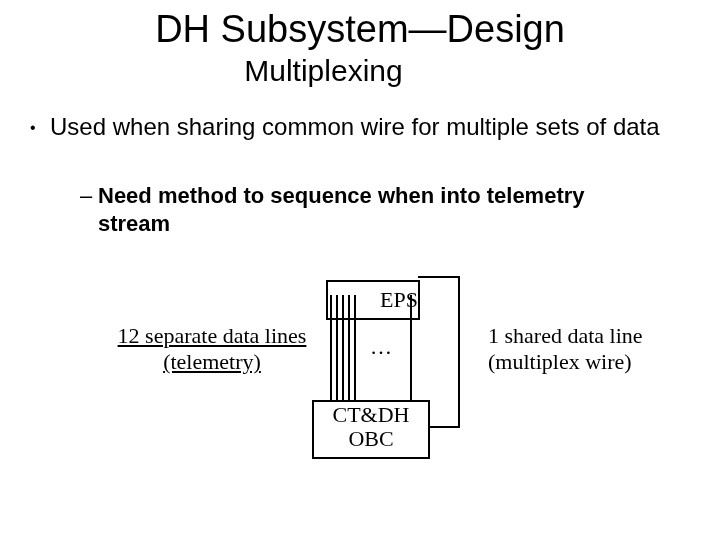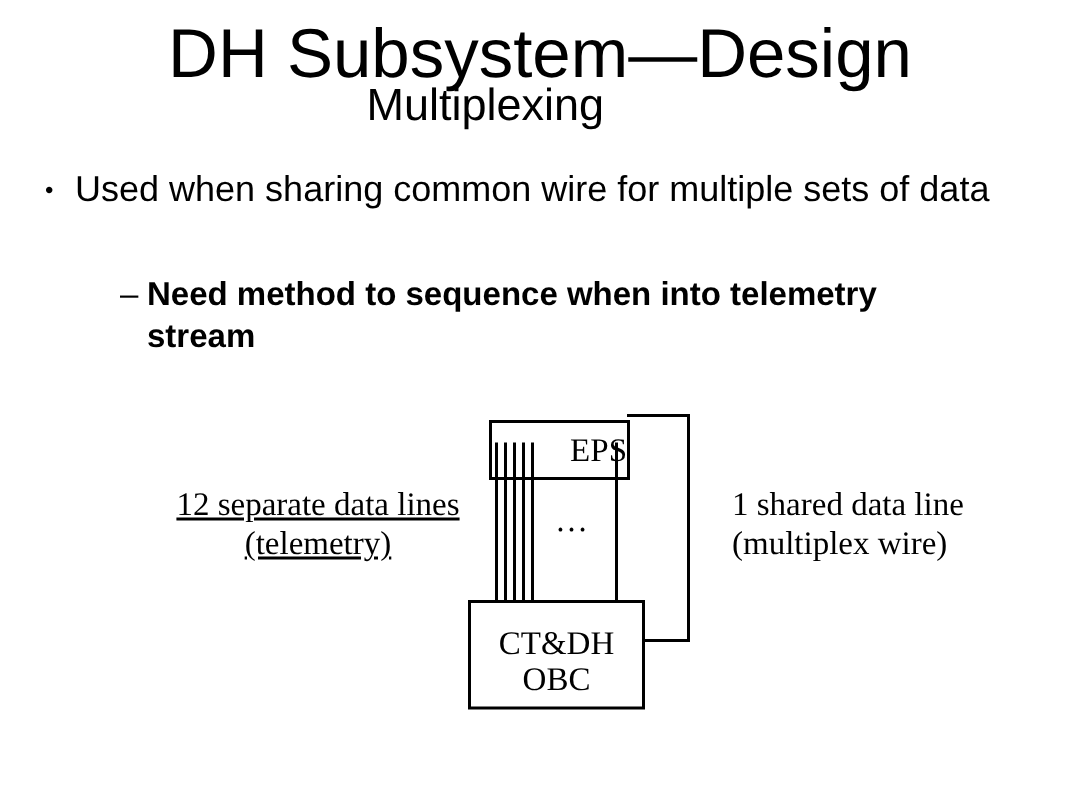--- a/index.html
+++ b/index.html
@@ -15,21 +15,21 @@
     position: relative;
     width: 720px;
     height: 540px;
   }
   .title {
     position: absolute;
     top: 8px;
     left: 0;
     width: 720px;
     text-align: center;
-    font-size: 46px;
+    font-size: 38px;
     font-weight: 400;
   }
   .subtitle {
     position: absolute;
     top: 54px;
     left: 0;
     width: 647px;
     text-align: center;
     font-size: 30px;
     font-weight: 400;
@@ -82,21 +82,21 @@
     position: absolute;
     left: 312px;
     top: 400px;
     width: 114px;
     height: 54px;
     border: 2px solid #000;
     background: #fff;
     text-align: center;
     font-size: 22px;
     line-height: 1.1;
-    padding-top: 15px;
+    padding-top: 1px;
     font-family: "Times New Roman", Times, serif;
   }
   .vline {
     position: absolute;
     width: 2px;
     background: #000;
     top: 295px;
     height: 105px;
   }
   .dots {

